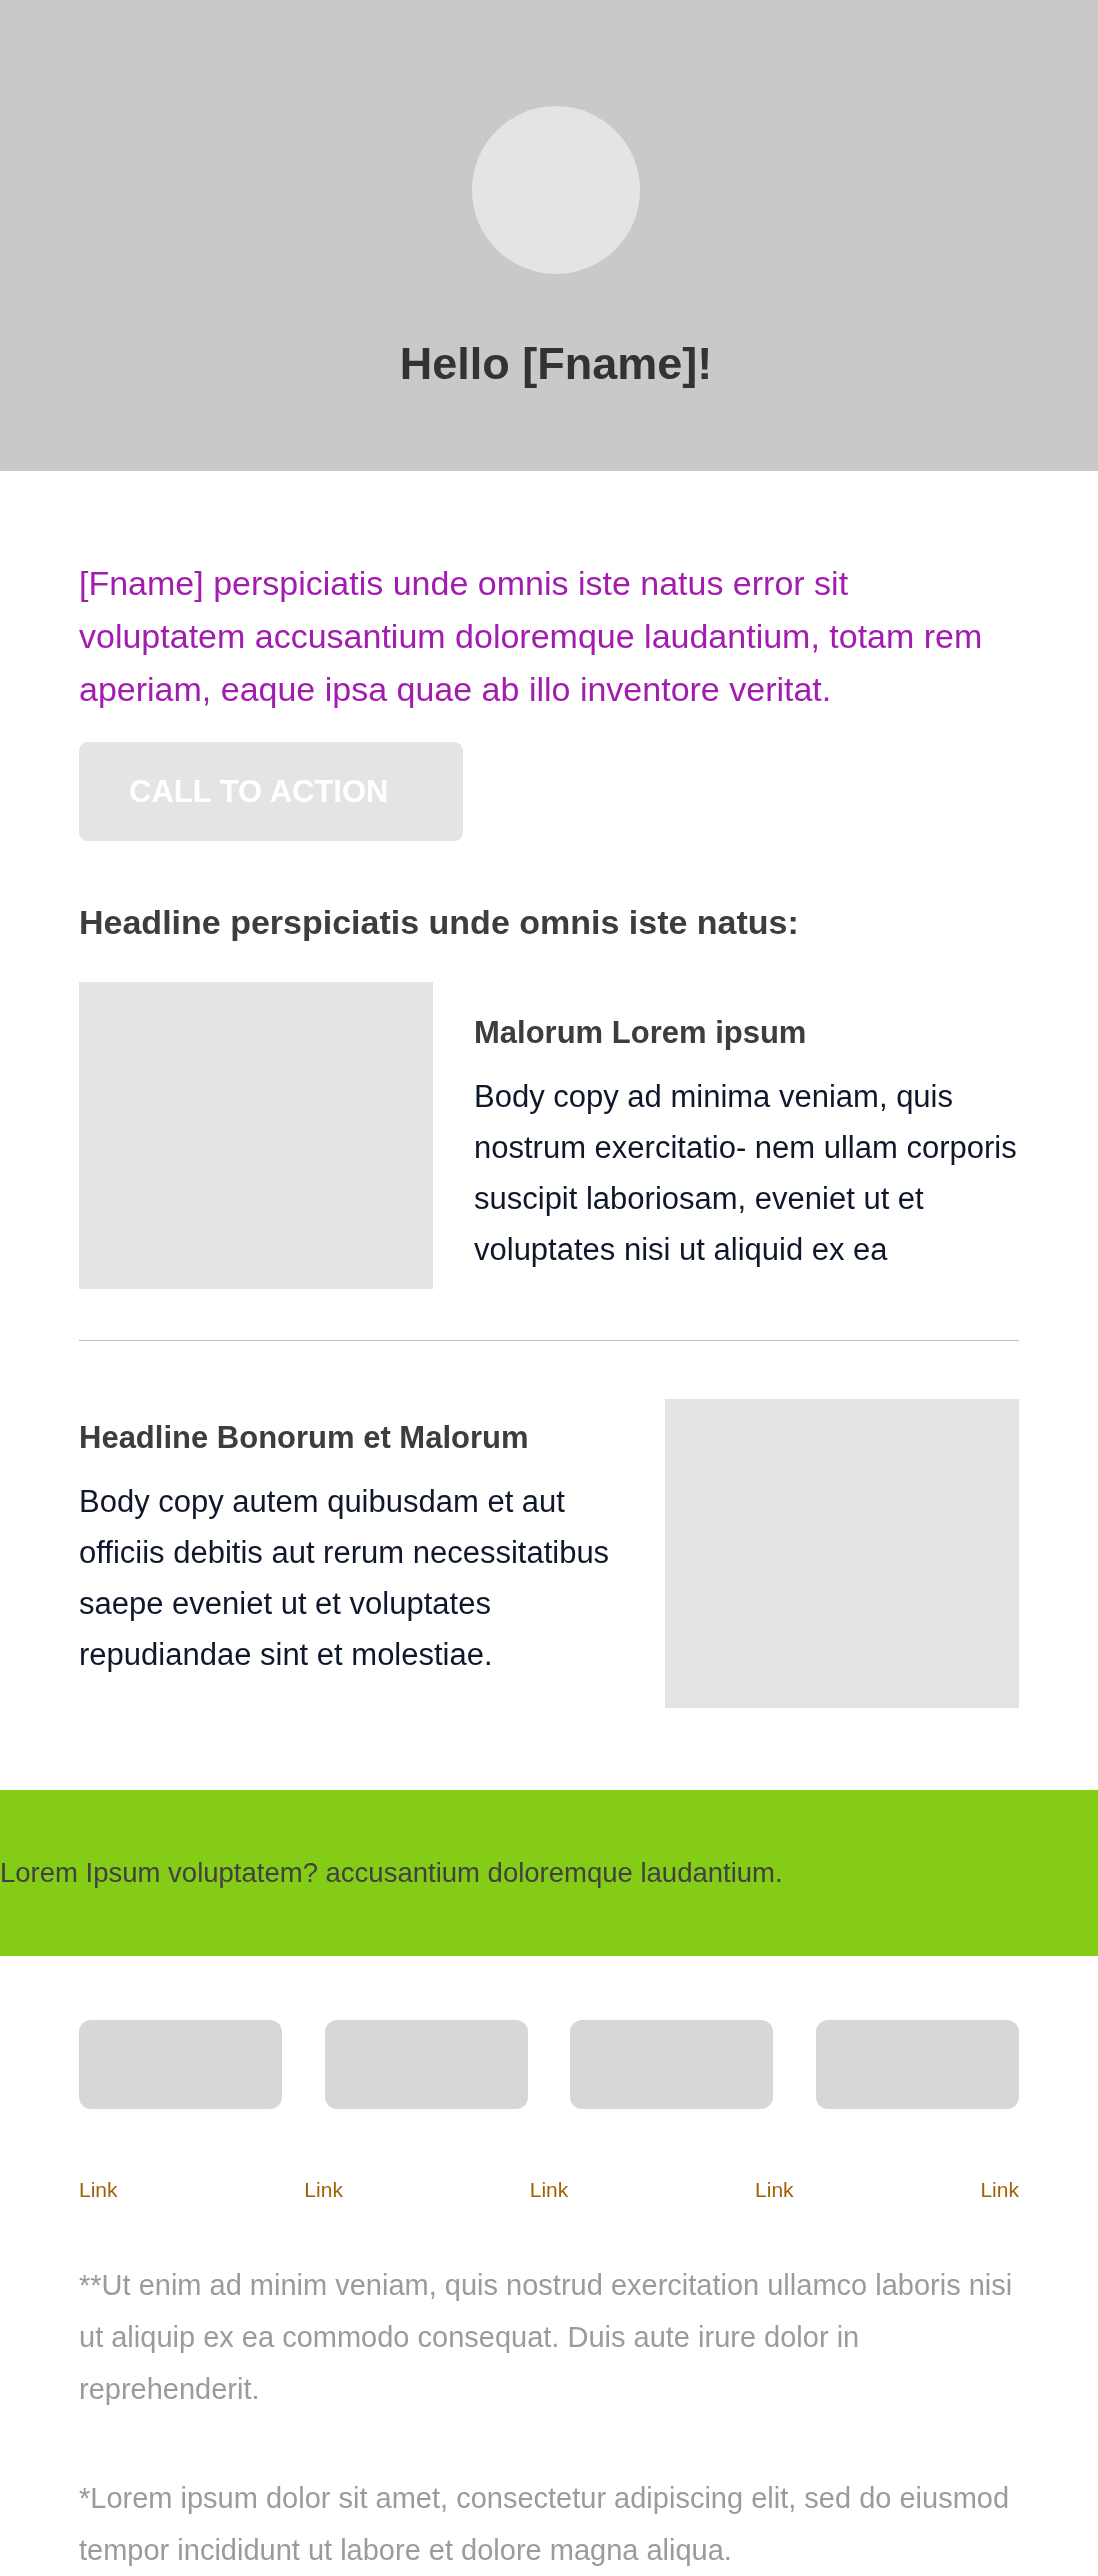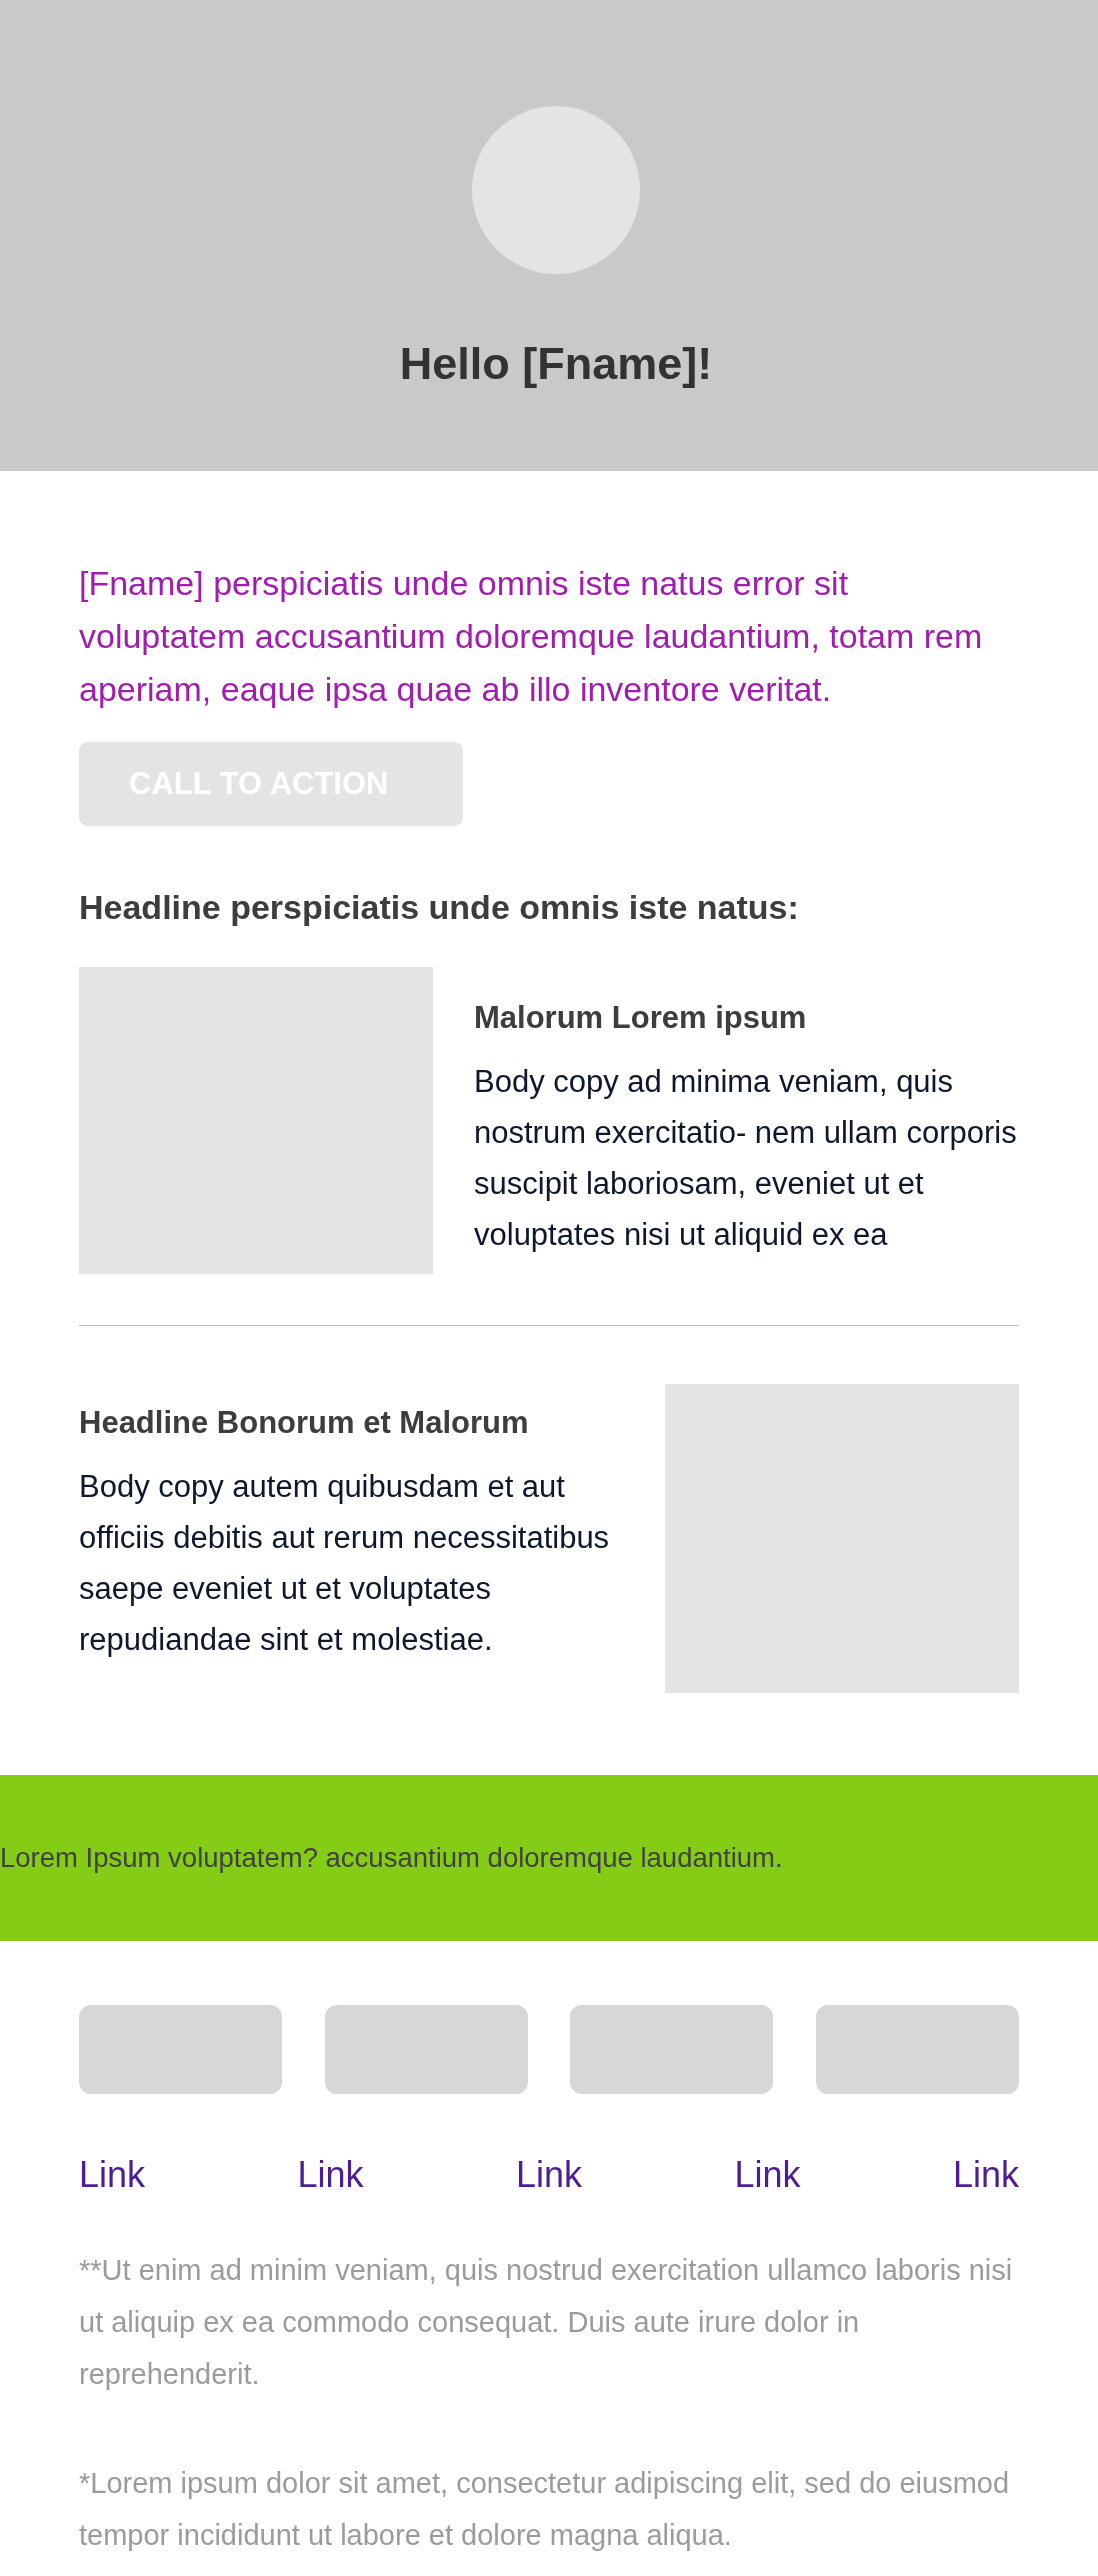--- a/index.html
+++ b/index.html
@@ -41,21 +41,21 @@
   .intro {
     margin: 86px 0 0;
     font-size: 34px;
     line-height: 53px;
     color: #a21caf;
   }
 
   .cta {
     margin-top: 26px;
     width: 384px;
-    height: 84px;
+    height: 99px;
     background: #e4e4e4;
     border: none;
     border-radius: 8.6px;
     display: flex;
     align-items: center;
     box-sizing: border-box;
     padding: 0 0 0 50px;
     color: #ffffff;
     font-weight: 700;
     font-size: 31px;
@@ -132,23 +132,23 @@
     height: 89px;
     background: #d7d7d7;
     border-radius: 12px;
   }
   .links {
     margin-top: 62px;
     display: flex;
     justify-content: space-between;
   }
   .links a {
-    font-size: 36px;
+    font-size: 21px;
     line-height: 38px;
-    color: #4c1d95;
+    color: #a16207;
     text-decoration: none;
     cursor: pointer;
   }
   .footnote {
     font-size: 29px;
     line-height: 52px;
     color: #9b9b9b;
   }
   .footnote.first { margin: 57px 0 0; }
   .footnote.second { margin: 50px 0 0; }

